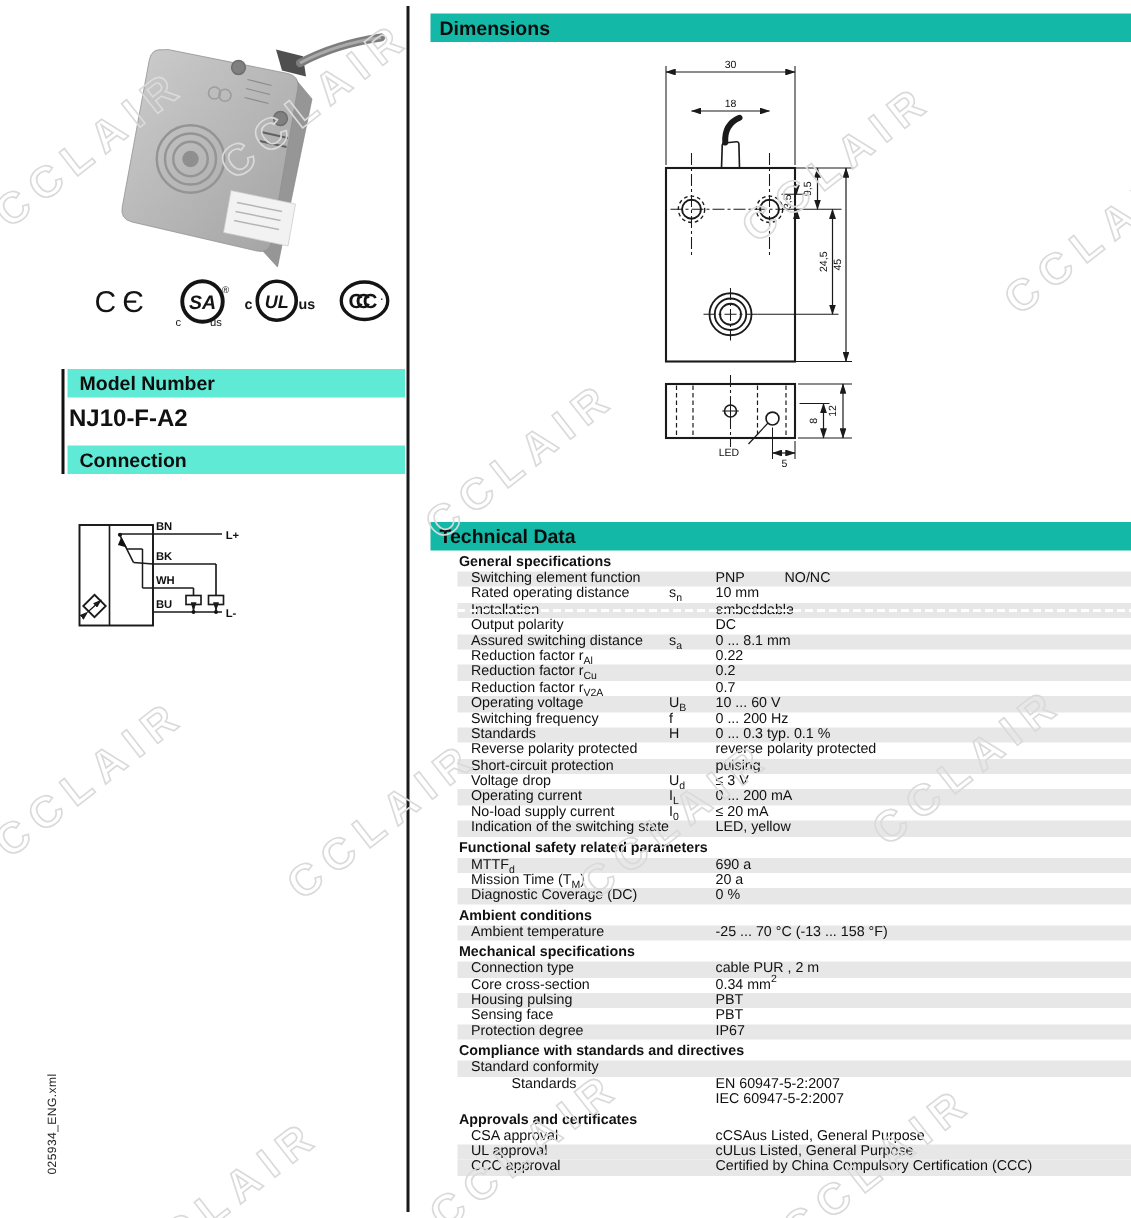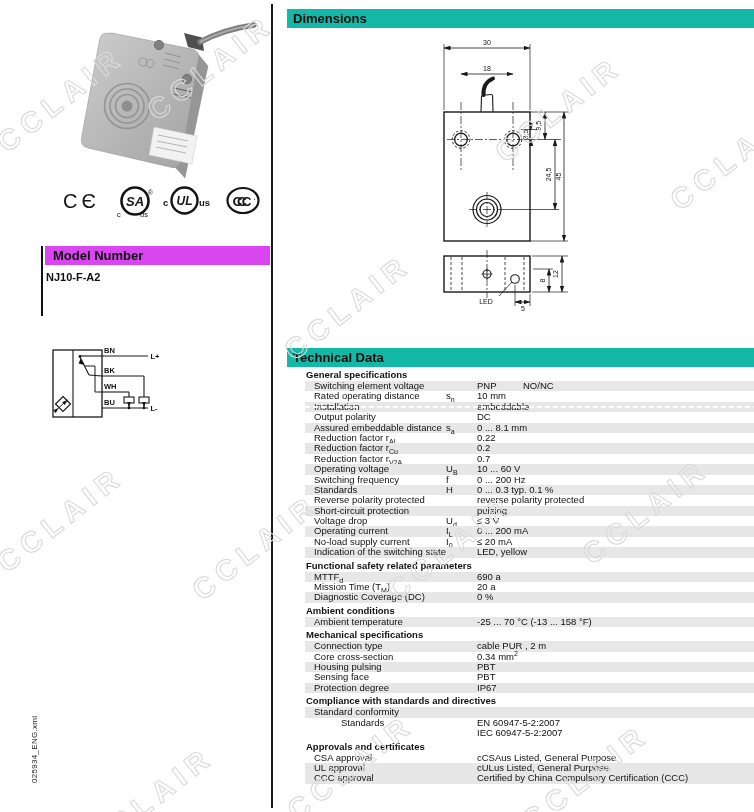--- a/index.html
+++ b/index.html
@@ -6,25 +6,25 @@
   #page{position:relative;width:754px;height:812px;background:#fff;overflow:hidden;
         font-family:"Liberation Sans",sans-serif;color:#111;}
   
   #col-divider{position:absolute;left:271px;top:4px;width:2px;height:804px;background:#1a1a1a;}
   #left-rule{position:absolute;left:41px;top:246px;width:2px;height:70px;background:#111;}
   
   .hbar{position:absolute;left:287px;width:519px;height:19px;background:#14b8a6;
         font-weight:bold;font-size:13px;line-height:19px;padding-left:6px;box-sizing:border-box;color:#0d0d0d;}
   #dims-bar{top:9px}
   #tech-bar{top:348px}
-  .lbar{position:absolute;left:45px;width:225px;height:19px;background:#d946ef;
+  .lbar{position:absolute;left:45px;width:225px;height:19px;background:#5eead4;
         font-weight:bold;font-size:13px;line-height:19px;padding-left:8px;box-sizing:border-box;color:#0d0d0d;}
   #model-bar{top:246px}
   #conn-bar{top:297px}
-  #model-number{position:absolute;left:46px;top:271px;font-weight:bold;font-size:11px;}
+  #model-number{position:absolute;left:46px;top:271px;font-weight:bold;font-size:16px;}
   
   #tech-rows{position:absolute;left:305px;top:367px;width:458px;}
   .sec-title{font-weight:bold;font-size:9.5px;line-height:10px;padding:3px 0 1px 1px;}
   .t-row{position:relative;height:10.4px;line-height:10.4px;font-size:9.5px;}
   .t-row.double{height:21px;}
   .t-row.shaded{background:#e7e7e7;}
   .t-label{position:absolute;left:9px;top:0;white-space:nowrap;}
   .t-label.ind2{left:22px;margin-left:14px;}
   .t-symbol{position:absolute;left:141px;top:0;}
   .t-value{position:absolute;left:172px;top:0;white-space:nowrap;}
@@ -113,20 +113,23 @@
       <ellipse cx="185" cy="16.5" rx="15.5" ry="12.5" fill="none" stroke="#141414" stroke-width="2.2"></ellipse>
       <text x="181.5" y="21.5" text-anchor="middle" font-size="13.5" font-weight="bold" letter-spacing="-5">CCC</text>
       <text x="195" y="18" font-size="9">·</text>
     </g>
   </svg>
 
   <div class="lbar" id="model-bar">
     <span>Model Number</span>
   </div>
   <div id="model-number">NJ10-F-A2</div>
+  <div class="lbar" id="conn-bar">
+    <span>Connection</span>
+  </div>
 
   <svg id="conn" style="left:38px;top:344px;" width="175" height="78" viewBox="38 344 175 78">
     <defs>
       <marker id="ar" markerWidth="6" markerHeight="4" refX="5.5" refY="2" orient="auto" markerUnits="userSpaceOnUse">
         <path d="M0,0 L6,2 L0,4 Z" fill="#1a1a1a"></path>
       </marker>
     </defs>
     <rect x="53" y="350" width="49" height="67" class="dline" stroke-width="1.3"></rect>
     <line x1="73" y1="350" x2="73" y2="417" class="dline" stroke-width="1.1"></line>
     <g>
@@ -253,40 +256,40 @@
     <text x="523" y="311" text-anchor="middle">5</text>
     <text x="486" y="304" text-anchor="middle">LED</text>
   </svg>
 
   <div class="hbar" id="tech-bar">
     <span>Technical Data</span>
   </div>
   <div id="tech-rows">
       <div class="sec-title">General specifications</div>
       <div class="t-row shaded">
-        <span class="t-label">Switching element voltage</span>
+        <span class="t-label">Switching element function</span>
         <span class="t-value">PNP</span>
         <span class="t-value2">NO/NC</span>
       </div>
       <div class="t-row">
         <span class="t-label">Rated operating distance</span>
         <span class="t-symbol">s<sub>n</sub></span>
         <span class="t-value">10 mm</span>
       </div>
       <div class="t-row shaded">
         <span class="t-label">Installation</span>
         <span class="t-value">embeddable</span>
         <div class="dashline"></div>
       </div>
       <div class="t-row">
         <span class="t-label">Output polarity</span>
         <span class="t-value">DC</span>
       </div>
       <div class="t-row shaded">
-        <span class="t-label">Assured embeddable distance</span>
+        <span class="t-label">Assured switching distance</span>
         <span class="t-symbol">s<sub>a</sub></span>
         <span class="t-value">0 ... 8.1 mm</span>
       </div>
       <div class="t-row">
         <span class="t-label">Reduction factor r<sub>Al</sub></span>
         <span class="t-value">0.22</span>
       </div>
       <div class="t-row shaded">
         <span class="t-label">Reduction factor r<sub>Cu</sub></span>
         <span class="t-value">0.2</span>

